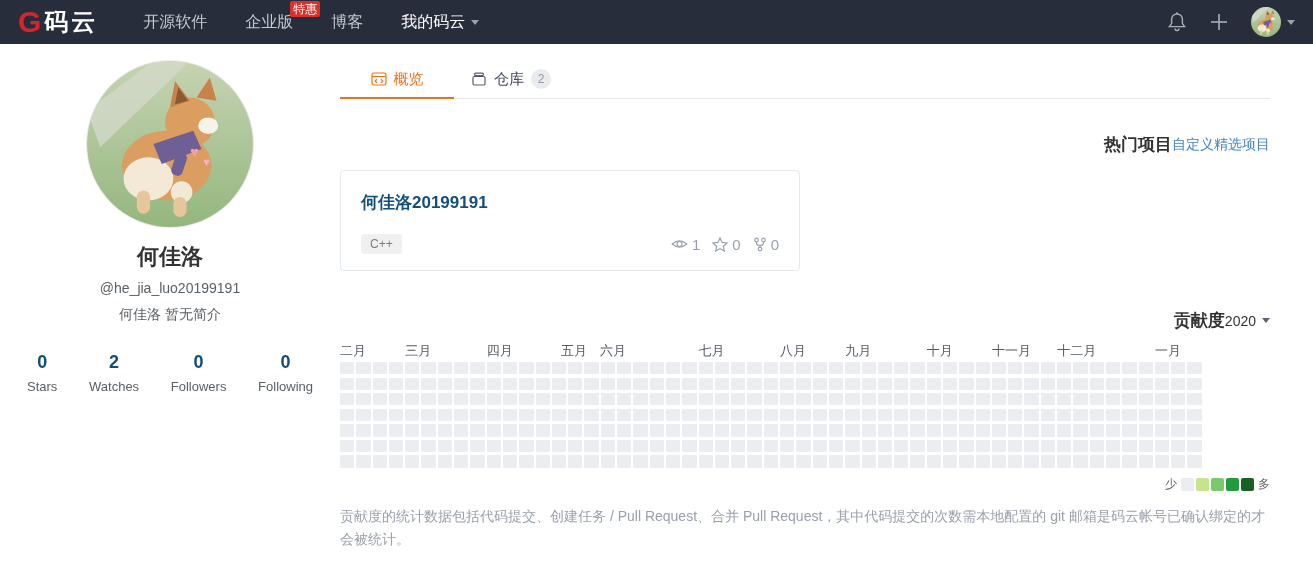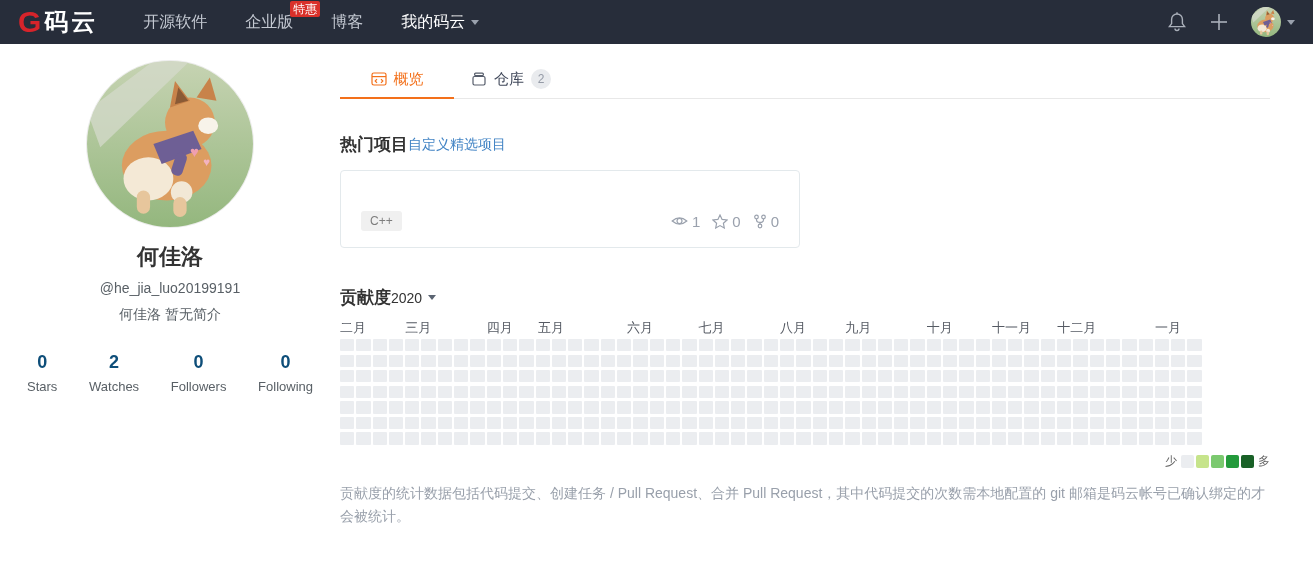--- a/index.html
+++ b/index.html
@@ -45,21 +45,21 @@
   
   .tabs { margin-top:16px; display:flex; border-bottom:1px solid #e8e8e8; }
   .tab { width:114px; height:38px; display:flex; align-items:center; justify-content:center; gap:7px;
     font-size:15px; color:#40485a; cursor:pointer; position:relative; }
   .tab.active { color:#f3701a; }
   .tab.active::after { content:""; position:absolute; left:0; right:0; bottom:-1px; height:2px; background:#f3701a; }
   .tab-badge { background:#e9ebee; color:#949aa6; font-size:12px; min-width:20px; height:20px;
     border-radius:10px; display:inline-flex; align-items:center; justify-content:center; padding:0 4px; }
 
   
-  .section-head { display:flex; justify-content:flex-start; align-items:center; }
+  .section-head { display:flex; justify-content:flex-end; align-items:center; }
   .section-title { font-size:17px; font-weight:700; color:#333; }
   .blue-link { font-size:14px; color:#4183c4; cursor:pointer; text-decoration:none; }
   .popular { margin-top:34px; }
   .project-card { margin-top:14px; width:460px; border:1px solid #e3e9ec; border-radius:4px; padding:20px 20px 16px; }
   .project-title { font-size:17px; font-weight:700; color:#12507b; cursor:pointer; }
   .project-meta { margin-top:20px; display:flex; justify-content:space-between; align-items:center; }
   .lang-tag { background:#f0f0f0; color:#7d7d7d; font-size:12px; padding:3px 9px; border-radius:3px; cursor:pointer; }
   .counters { display:flex; align-items:center; gap:12px; color:#9aa1ad; font-size:15px; }
   .counter { display:flex; align-items:center; gap:4px; cursor:pointer; }
 
@@ -212,20 +212,21 @@
         <span class="tab-badge">2</span>
       </div>
     </div>
 
     <section class="popular">
       <div class="section-head">
         <h2 class="section-title">热门项目</h2>
         <a class="blue-link">自定义精选项目</a>
       </div>
       <div class="project-card">
+        <div class="project-title">何佳洛20199191</div>
         <div class="project-meta">
           <span class="lang-tag">C++</span>
           <span class="counters">
             <span class="counter">
               <svg width="17" height="14" viewBox="0 0 17 14" fill="none" stroke="#9aa1ad" stroke-width="1.2">
                 <path d="M1.2 7 Q8.5 0.8 15.8 7 Q8.5 13.2 1.2 7 Z"></path>
                   <circle cx="8.5" cy="7" r="2.5"></circle>
               </svg>
               <span>1</span>
             </span>
@@ -257,22 +258,22 @@
           <span class="caret" style="border-top-color:#5b6472"></span>
         </span>
       </div>
 
       <div class="heatmap">
         <div class="grid-area">
           <div class="months-row">
               <div class="month-label" style="left: 0px;">二月</div>
               <div class="month-label" style="left: 65.2px;">三月</div>
               <div class="month-label" style="left: 146.7px;">四月</div>
-              <div class="month-label" style="left: 198px;">五月</div>
-              <div class="month-label" style="left: 287px;">六月</div>
+              <div class="month-label" style="left: 221px;">五月</div>
+              <div class="month-label" style="left: 260px;">六月</div>
               <div class="month-label" style="left: 358.6px;">七月</div>
               <div class="month-label" style="left: 440.1px;">八月</div>
               <div class="month-label" style="left: 505.3px;">九月</div>
               <div class="month-label" style="left: 586.8px;">十月</div>
               <div class="month-label" style="left: 652px;">十一月</div>
               <div class="month-label" style="left: 717.2px;">十二月</div>
               <div class="month-label" style="left: 815px;">一月</div>
             </div>
           <div class="cells">
               <div class="cell" style="background: rgb(235, 237, 240);"></div>

